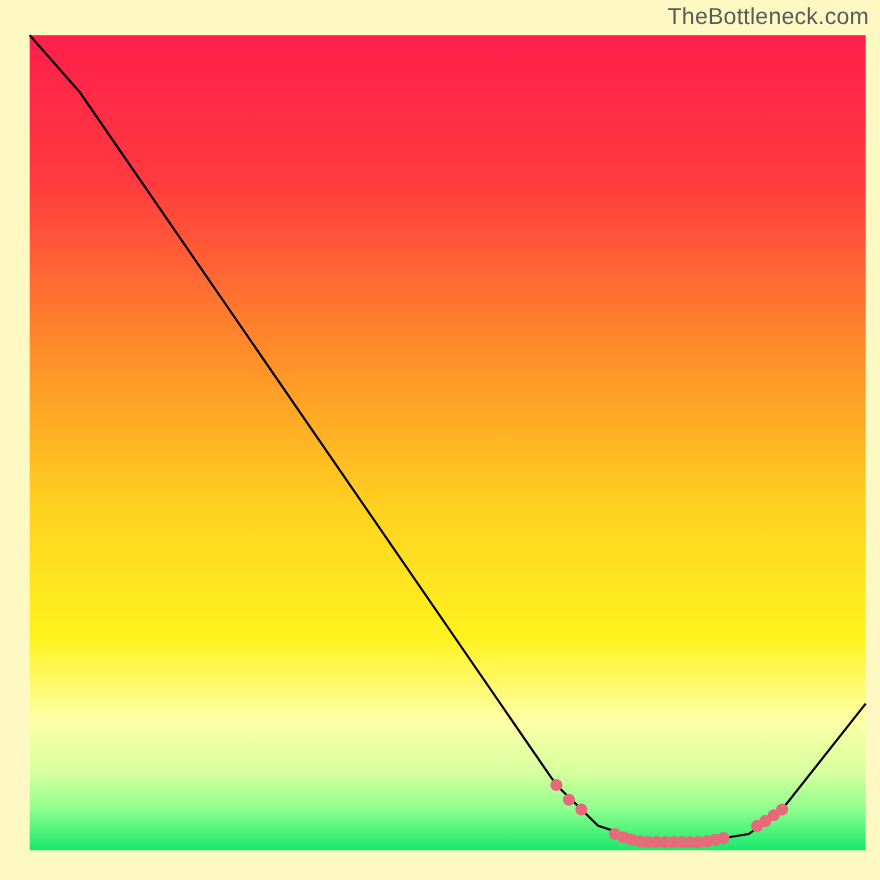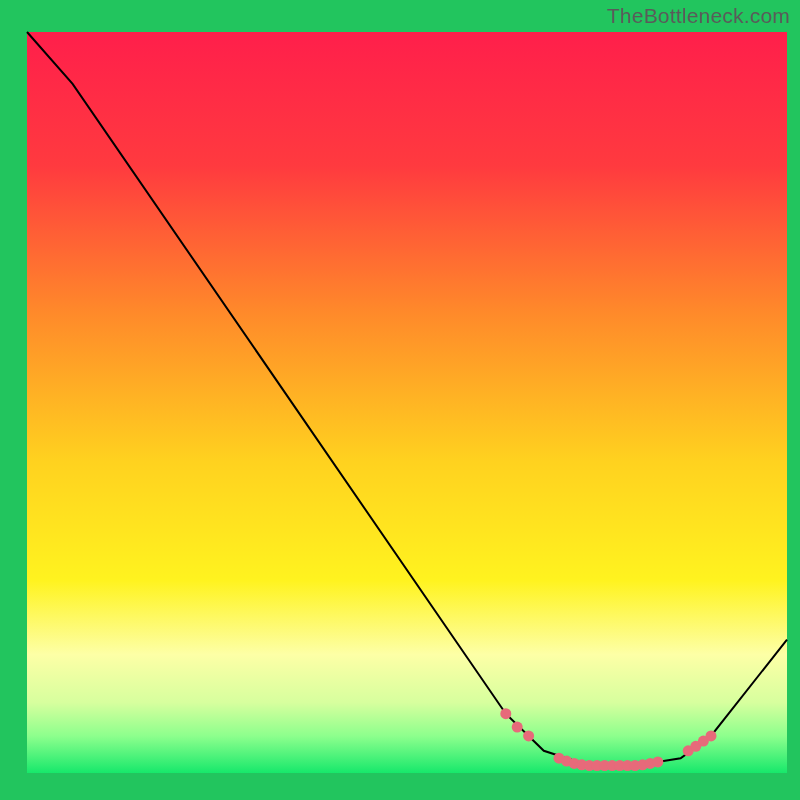--- a/index.html
+++ b/index.html
@@ -7,21 +7,21 @@
     padding: 0;
     width: 800px;
     height: 800px;
     background: #000;
     overflow: hidden;
   }
   .frame {
     position: relative;
     width: 800px;
     height: 800px;
-    background: #22c55e;
+    background: #fef9c3;
     text-align: right;
   }
   .watermark {
     position: absolute;
     top: 4px;
     right: 10px;
     color: #5a5a5a;
     font-family: Arial, Helvetica, sans-serif;
     font-size: 21px;
     letter-spacing: 0.2px;

